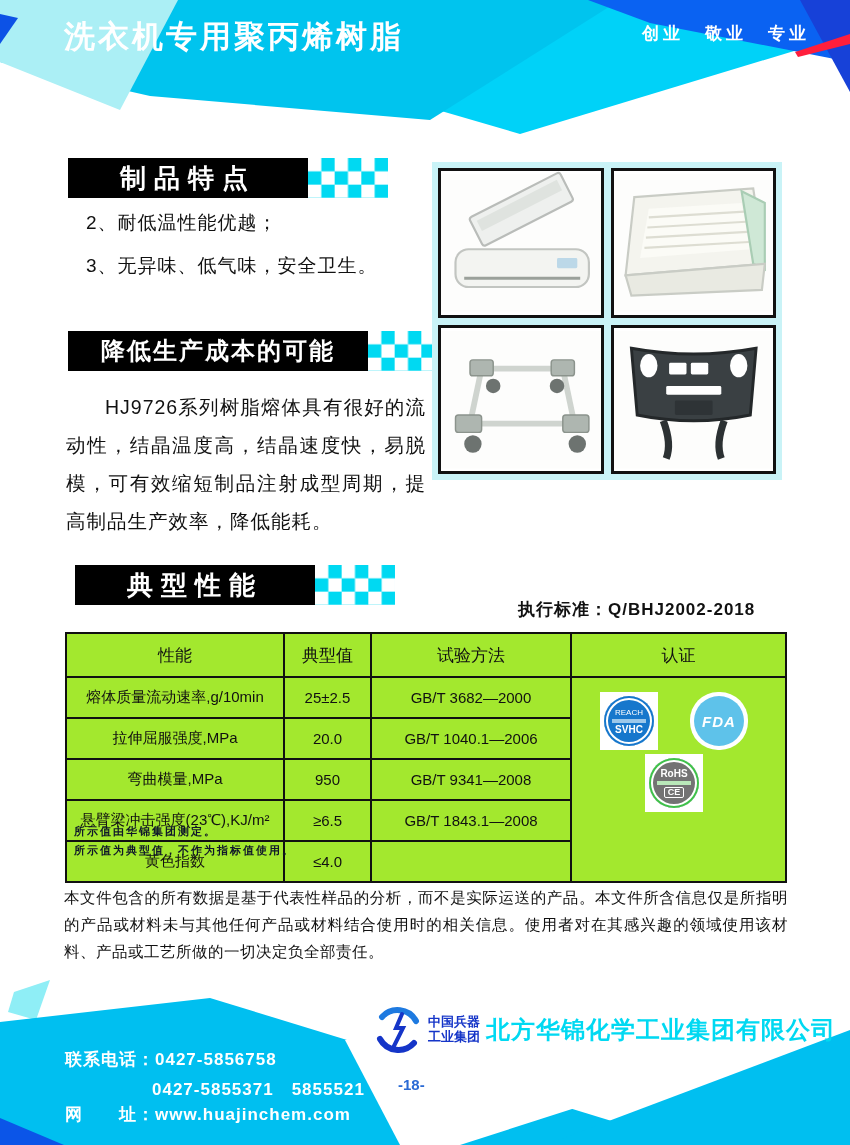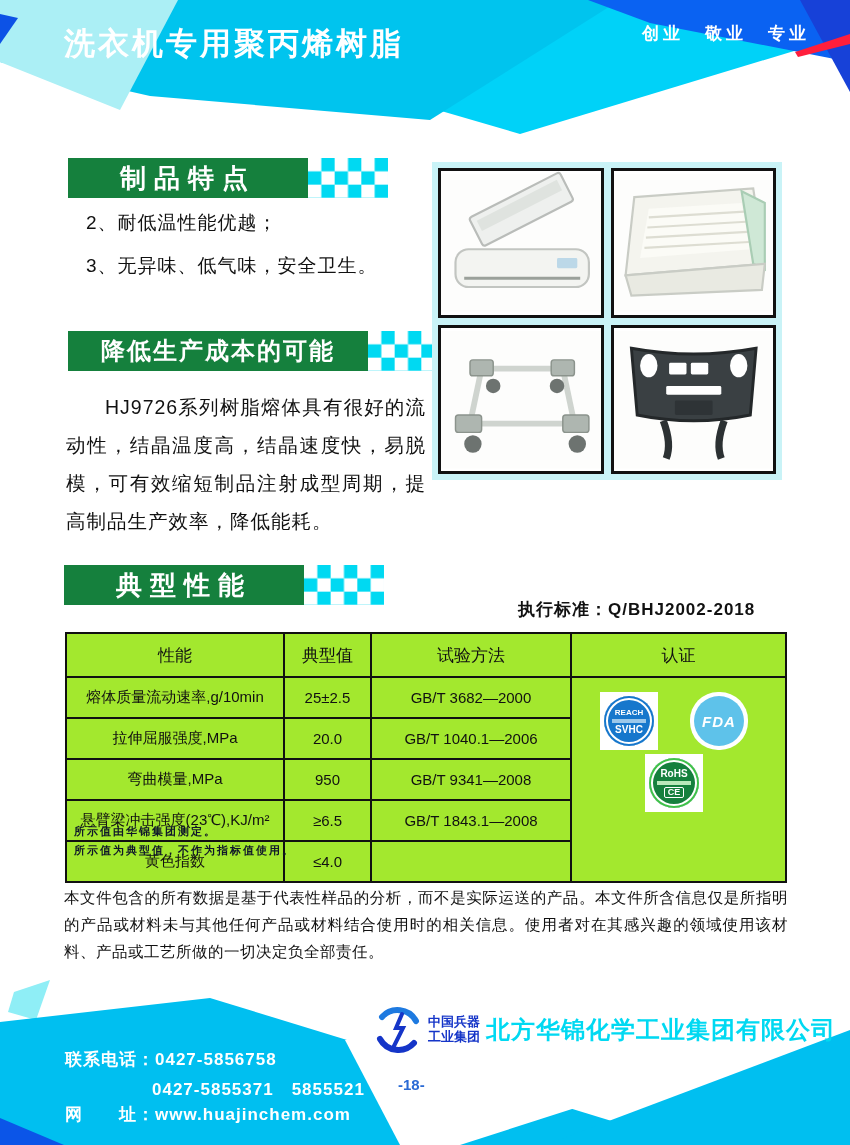--- a/index.html
+++ b/index.html
@@ -1,33 +1,33 @@
 <!DOCTYPE html>
 <html><head>
 <meta charset="utf-8">
 <style>
   html,body{margin:0;padding:0;background:#fff;}
   body{width:850px;height:1145px;position:relative;overflow:hidden;
        font-family:"Liberation Sans",sans-serif;-webkit-font-smoothing:antialiased;}
   .abs{position:absolute;}
 
   
-  #hdr-title{left:64px;top:23px;font-size:31px;font-weight:bold;color:#fff;letter-spacing:3px;}
+  #hdr-title{left:64px;top:16px;font-size:31px;font-weight:bold;color:#fff;letter-spacing:3px;}
   #hdr-slogan{left:642px;top:22px;font-size:17px;color:#fff;letter-spacing:4px;font-weight:bold;}
 
   
   .banner{position:absolute;height:40px;display:flex;align-items:stretch;}
-  .banner-bar{background:#15803d;color:#fff;font-weight:bold;display:flex;
+  .banner-bar{background:#000000;color:#fff;font-weight:bold;display:flex;
               align-items:center;justify-content:center;letter-spacing:8px;}
   .banner svg{display:block;}
   #banner-features{left:68px;top:158px;}
   #banner-features .banner-bar{width:240px;font-size:26px;}
   #banner-cost{left:68px;top:331px;}
   #banner-cost .banner-bar{width:300px;font-size:24px;letter-spacing:2px;}
-  #banner-perf{left:64px;top:565px;}
+  #banner-perf{left:75px;top:565px;}
   #banner-perf .banner-bar{width:240px;font-size:26px;}
 
   
   #features-list{left:86px;top:210px;width:350px;list-style:none;margin:0;padding:0;
                  font-size:19px;color:#111;}
   #features-list li{margin-bottom:17px;letter-spacing:1px;}
 
   
   #cost-body{left:66px;top:388px;width:360px;font-size:19.5px;line-height:38px;
              color:#111;text-align:justify;text-indent:2em;margin:0;letter-spacing:1px;}
@@ -49,25 +49,25 @@
               font-size:15px;padding:4px;height:31px;overflow:hidden;white-space:nowrap;}
   #perf-table th{height:34px;font-size:17px;font-weight:normal;}
   .c1{width:218px;} .c2{width:87px;} .c3{width:200px;} .c4{width:215px;}
   #cert-cell{position:relative;}
   .tile{position:absolute;width:58px;height:58px;background:#fff;display:flex;
         align-items:center;justify-content:center;}
   #tile-reach{left:28px;top:14px;} #tile-fda{left:118px;top:14px;border-radius:28px;} #tile-rohs{left:73px;top:76px;}
   .cbadge{width:50px;height:50px;border-radius:50%;display:flex;flex-direction:column;
           align-items:center;justify-content:center;color:#fff;line-height:1;}
   #badge-reach{background:#1677cc;box-shadow:inset 0 0 0 2px #1677cc,inset 0 0 0 4px #fff;}
-  #badge-reach .t1{font-size:8px;font-weight:bold;margin-top:2px;}
+  #badge-reach .t1{font-size:8px;font-weight:normal;margin-top:2px;}
   #badge-reach .strip{width:34px;height:4px;background:#9cc8ea;margin:2px 0;}
   #badge-reach .t2{font-size:10px;font-weight:bold;}
   #badge-fda{background:#5ec2ea;font-size:15px;font-weight:bold;font-style:italic;letter-spacing:1px;}
-  #badge-rohs{background:#15803d;box-shadow:inset 0 0 0 2px #3fc14a,inset 0 0 0 4px #fff;}
+  #badge-rohs{background:#737373;box-shadow:inset 0 0 0 2px #3fc14a,inset 0 0 0 4px #fff;}
   #badge-rohs .t1{font-size:10px;font-weight:bold;}
   #badge-rohs .strip{width:34px;height:4px;background:#b9e8b9;margin:2px 0;}
   #badge-rohs .t2{font-size:9px;font-weight:bold;border:1px solid #fff;border-radius:2px;padding:0 3px;}
 
   
   .note{left:74px;color:#0f172a;font-size:11px;font-weight:bold;letter-spacing:2px;}
   #note-1{top:824px;} #note-2{top:843px;}
   #disclaimer{left:64px;top:884px;width:724px;margin:0;font-size:15.5px;line-height:27px;
               color:#111;text-align:justify;letter-spacing:0.5px;}
 

